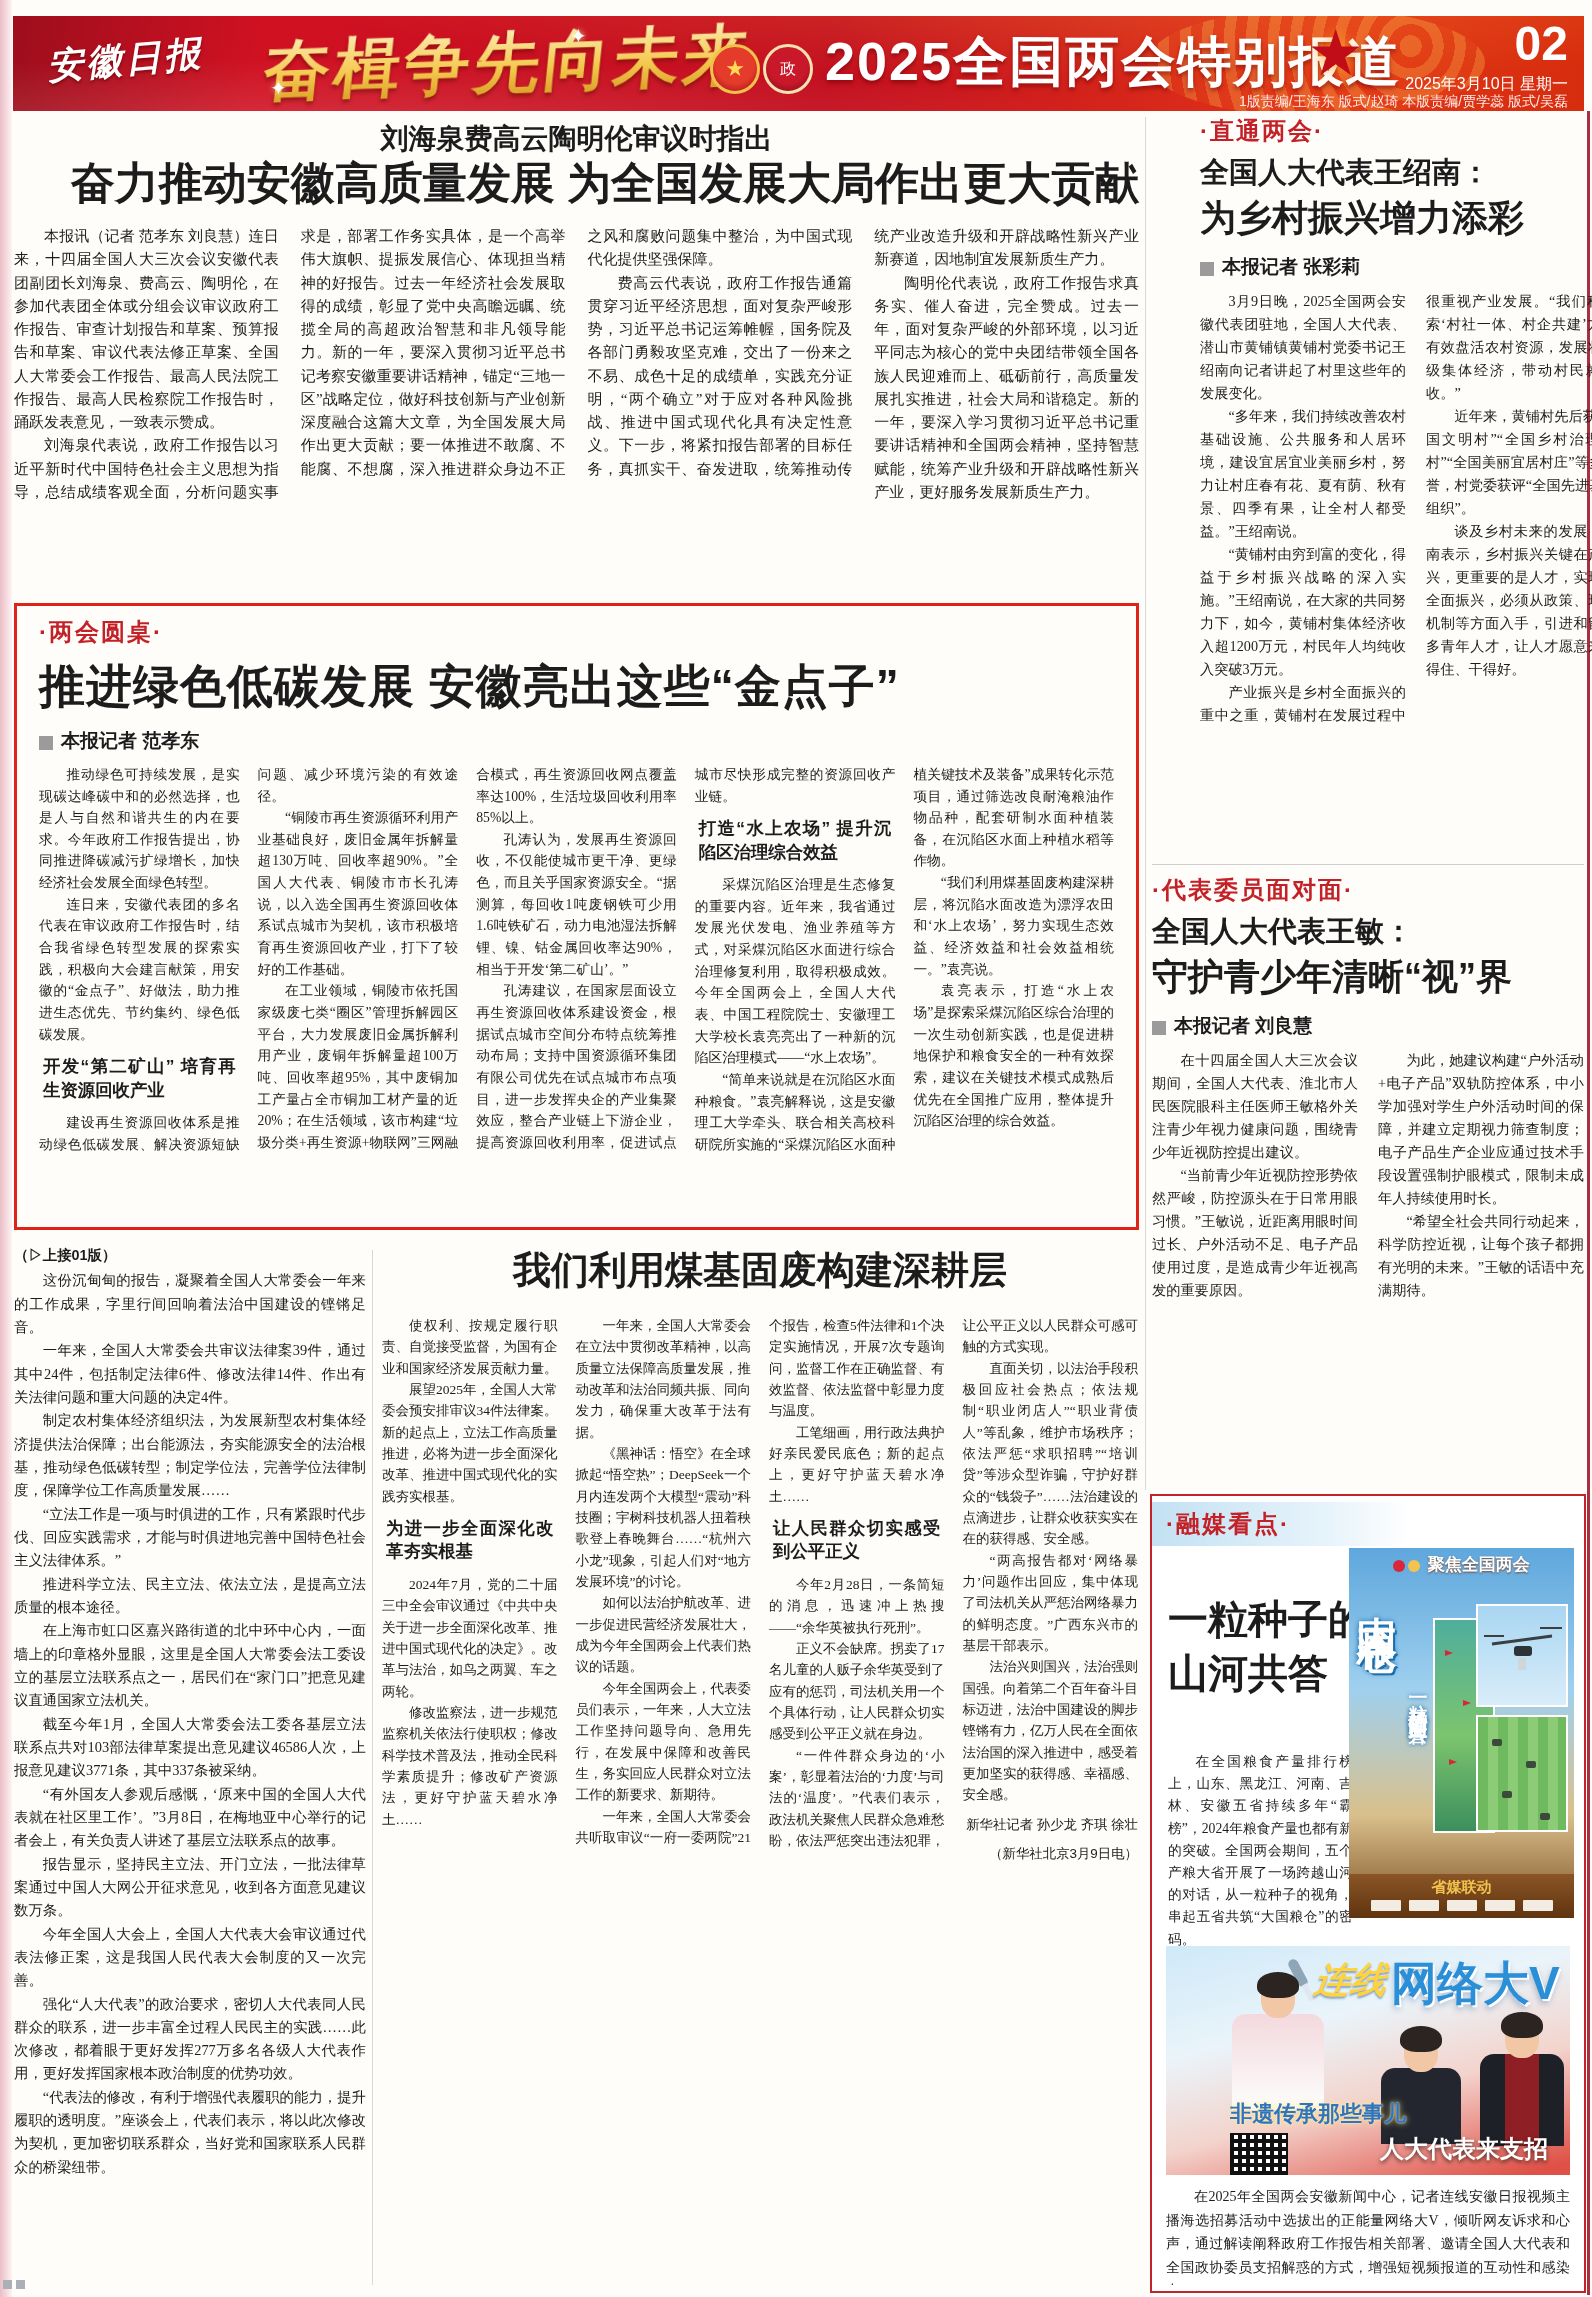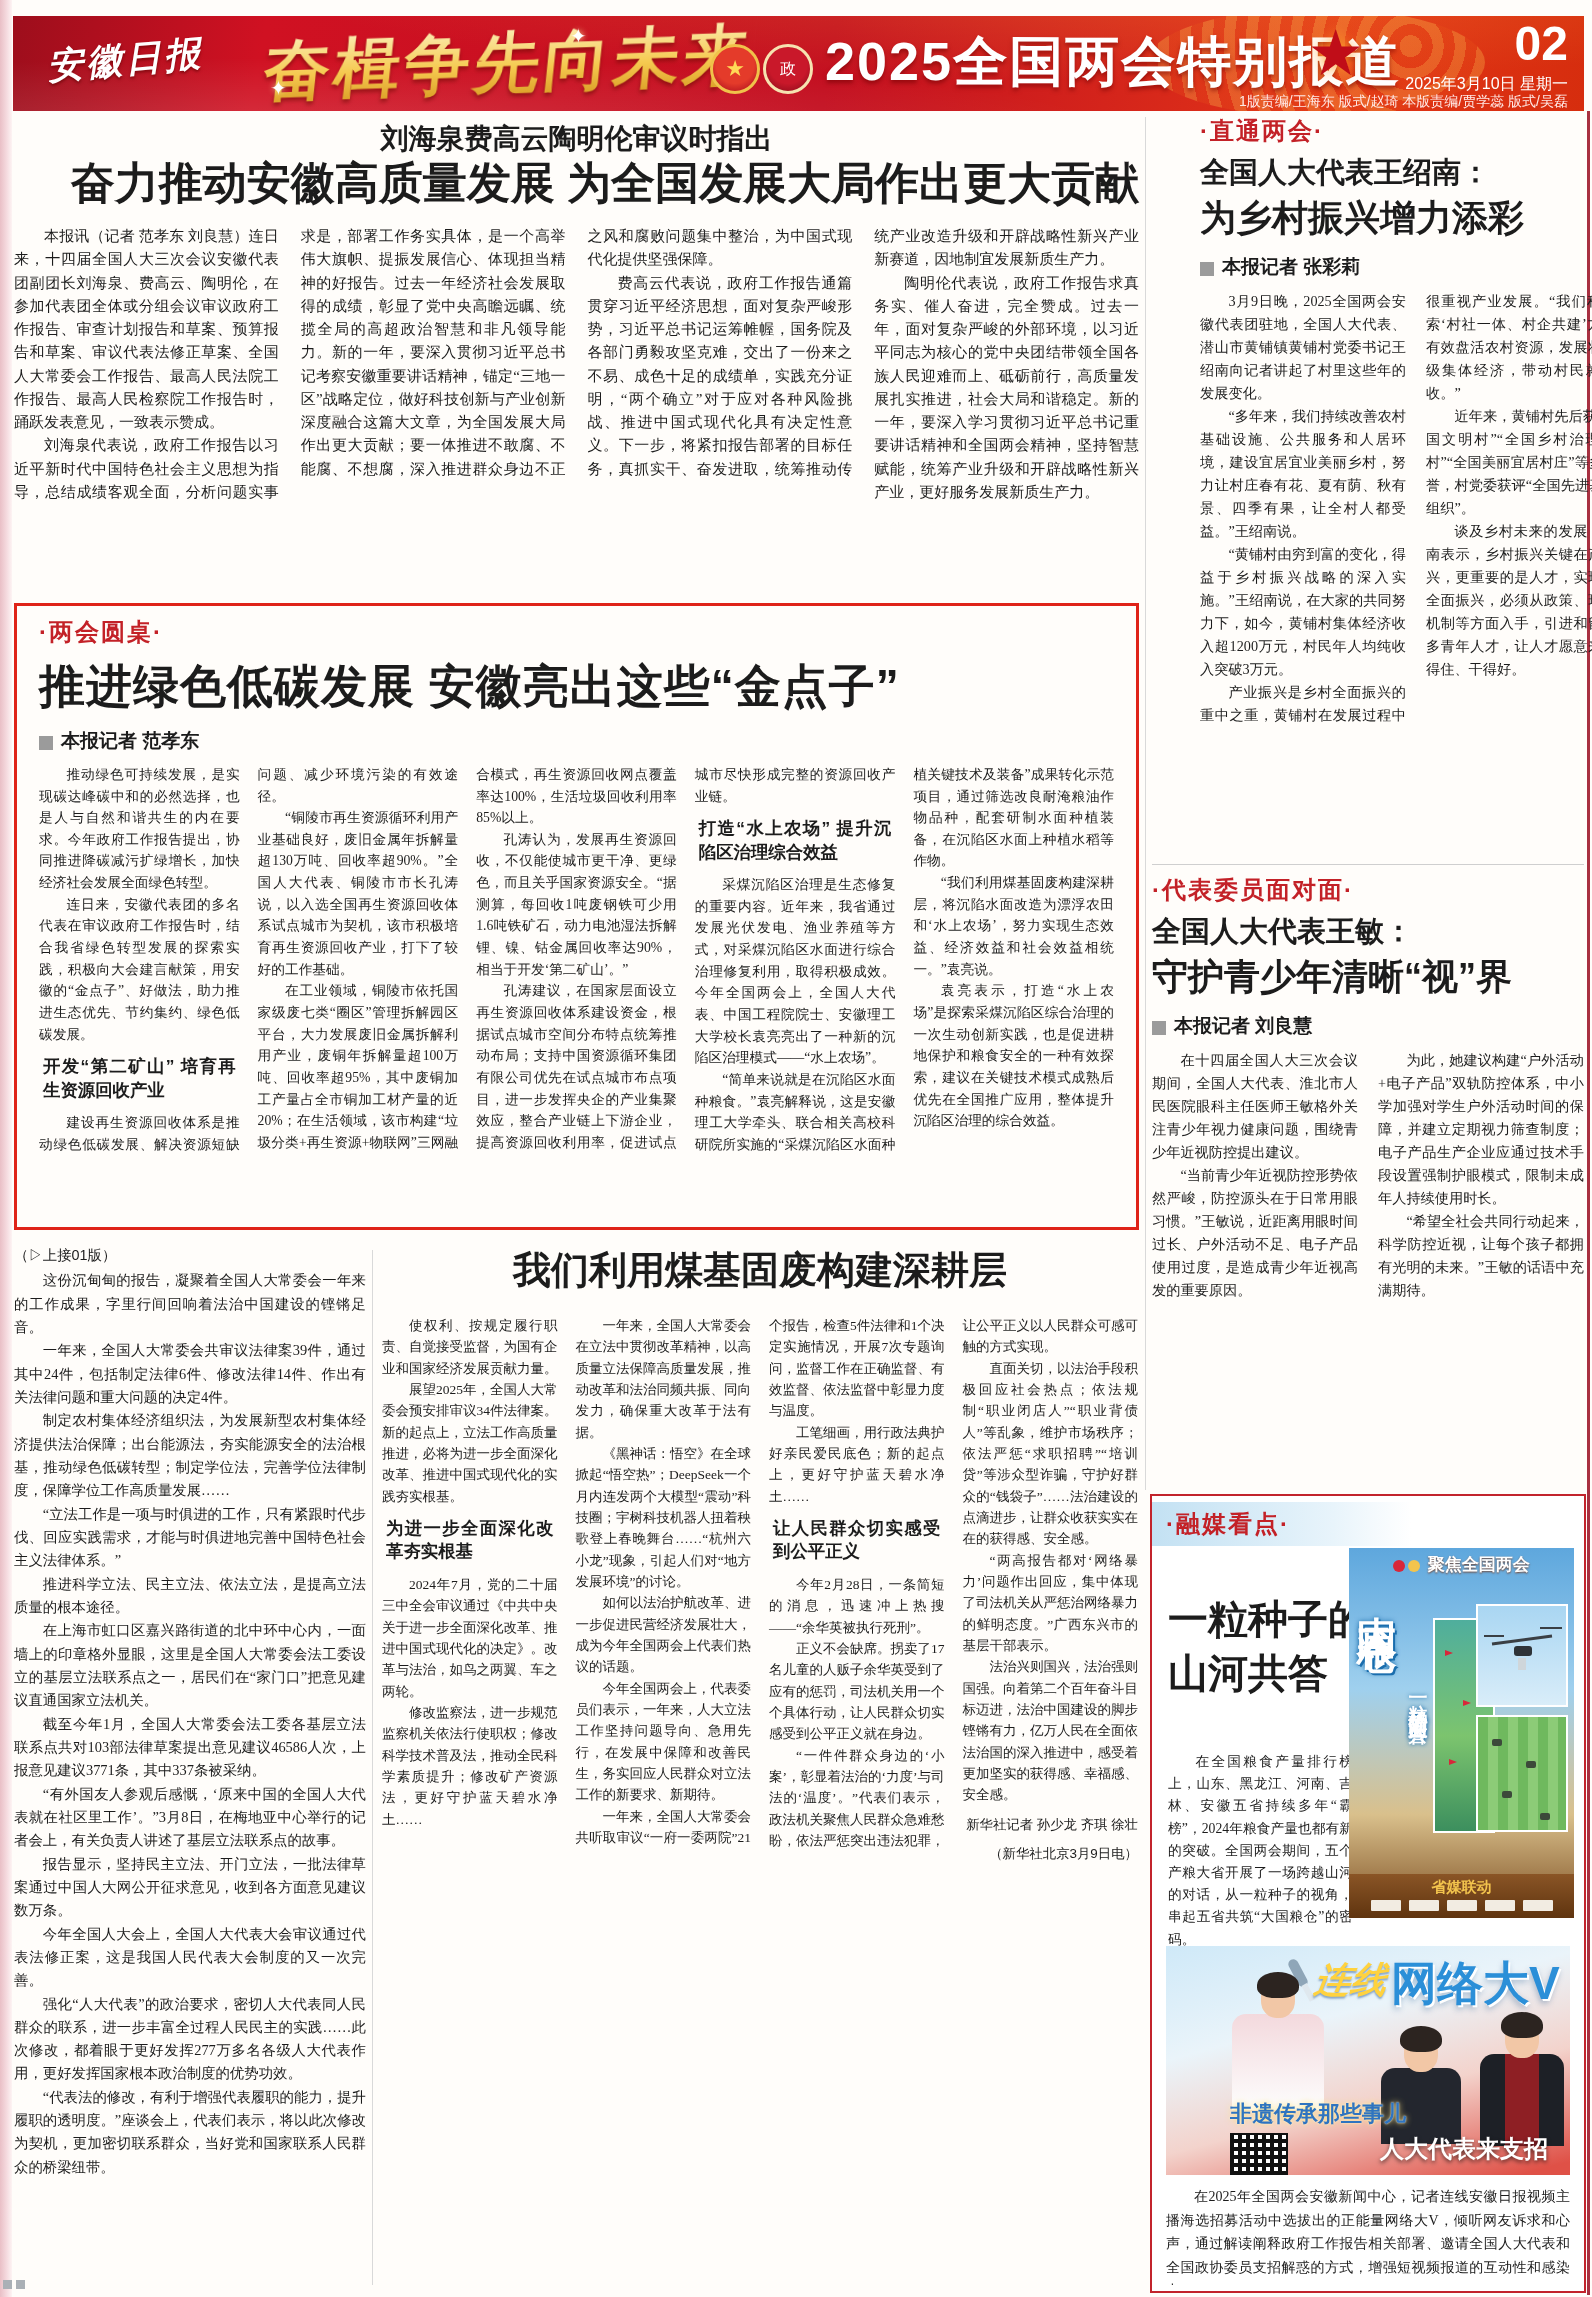--- a/index.html
+++ b/index.html
@@ -110,21 +110,21 @@
       text-shadow:0 2px 4px rgba(0,0,0,.65)}
   .qr{position:absolute;left:64px;top:187px;width:58px;height:58px;background:
       repeating-linear-gradient(0deg,#111 0 4px,transparent 4px 8px),
       repeating-linear-gradient(90deg,#111 0 4px,#fff 4px 8px)}
   .lx-caption{position:absolute;left:14px;top:689px;width:404px;height:100px;overflow:hidden;
       font-size:14px;line-height:1.68;text-align:justify}
   .lx-caption p{margin:0;text-indent:2em}
   
   .jump{left:14px;top:1244px;width:352px;height:1043px;overflow:hidden;font-size:14.4px;line-height:1.62;text-align:justify}
   .jump p{margin:0;text-indent:2em}
-  .jump .jnote{text-indent:0;font-family:"Liberation Sans",sans-serif;font-weight:400;margin-bottom:2px}
+  .jump .jnote{text-indent:0;font-family:"Liberation Sans",sans-serif;font-weight:700;margin-bottom:2px}
   .vrule2{left:372px;top:1250px;width:1px;height:1035px;background:#d9d9d9}
   .fz-hl{left:382px;top:1250px;width:756px;text-align:center;font:900 38px/1.1 "Liberation Sans",sans-serif}
   .fz-body{left:382px;top:1315px;width:756px;height:971px;overflow:hidden;column-count:4;column-gap:18px;
       font-size:13.5px;line-height:1.58;text-align:justify}
 </style>
 </head>
 <body>
 
 <div class="abs edge-left"></div>
 <div class="abs edge-right"></div>

